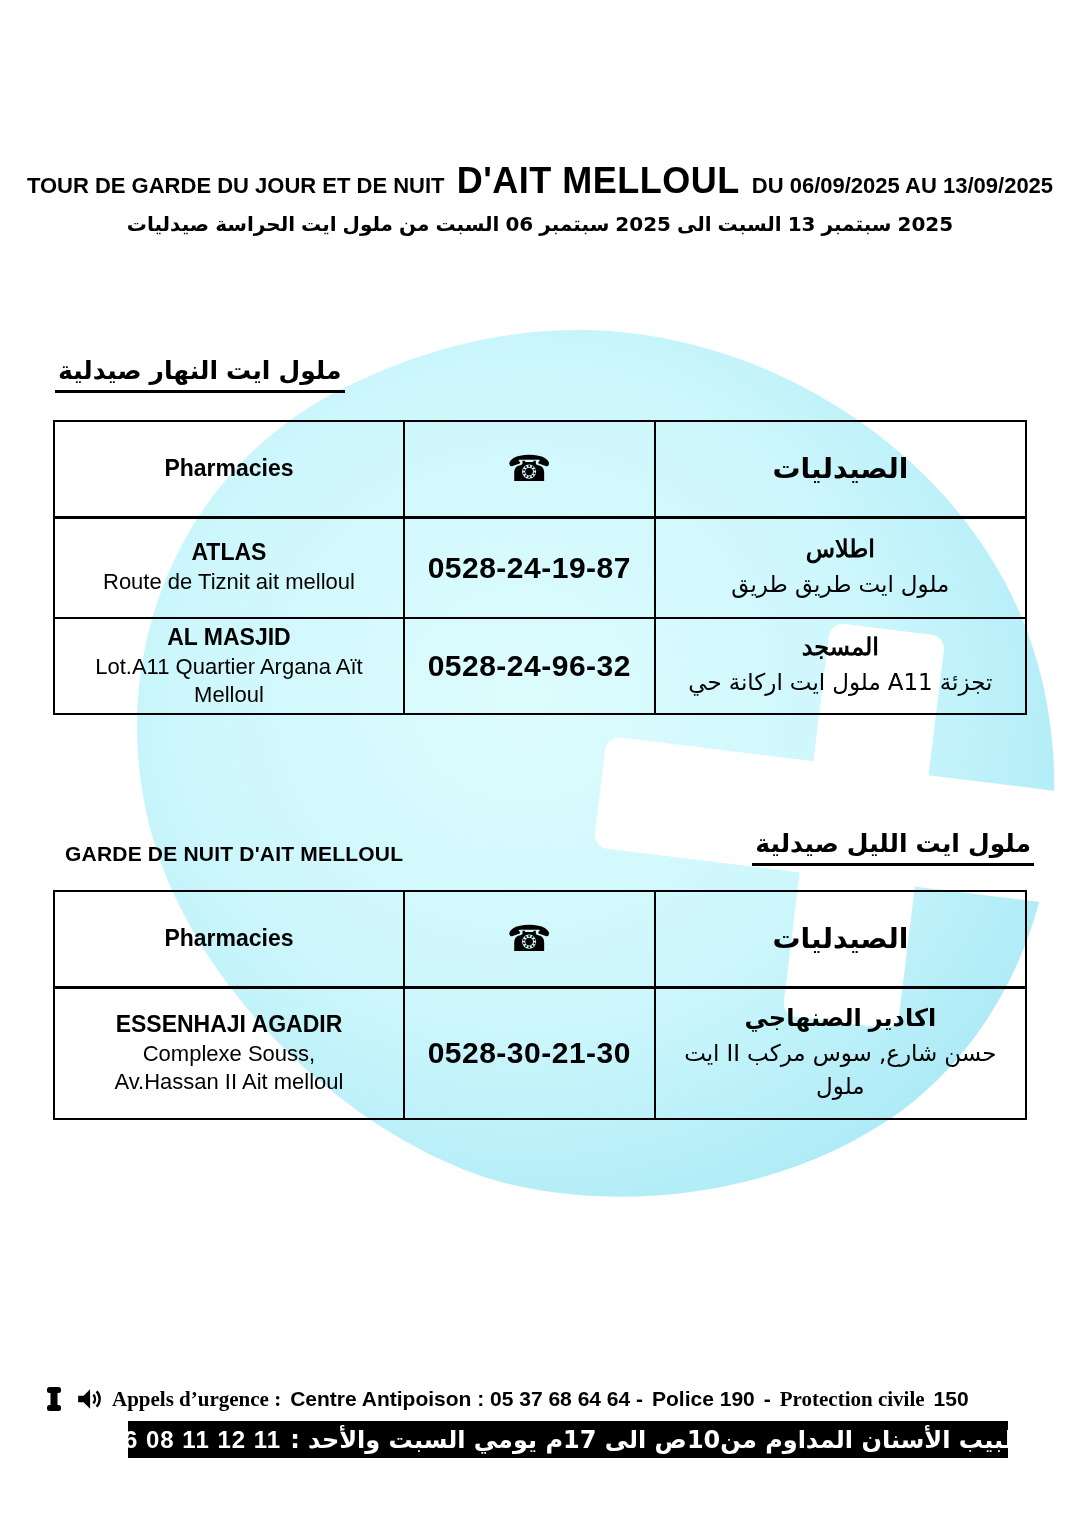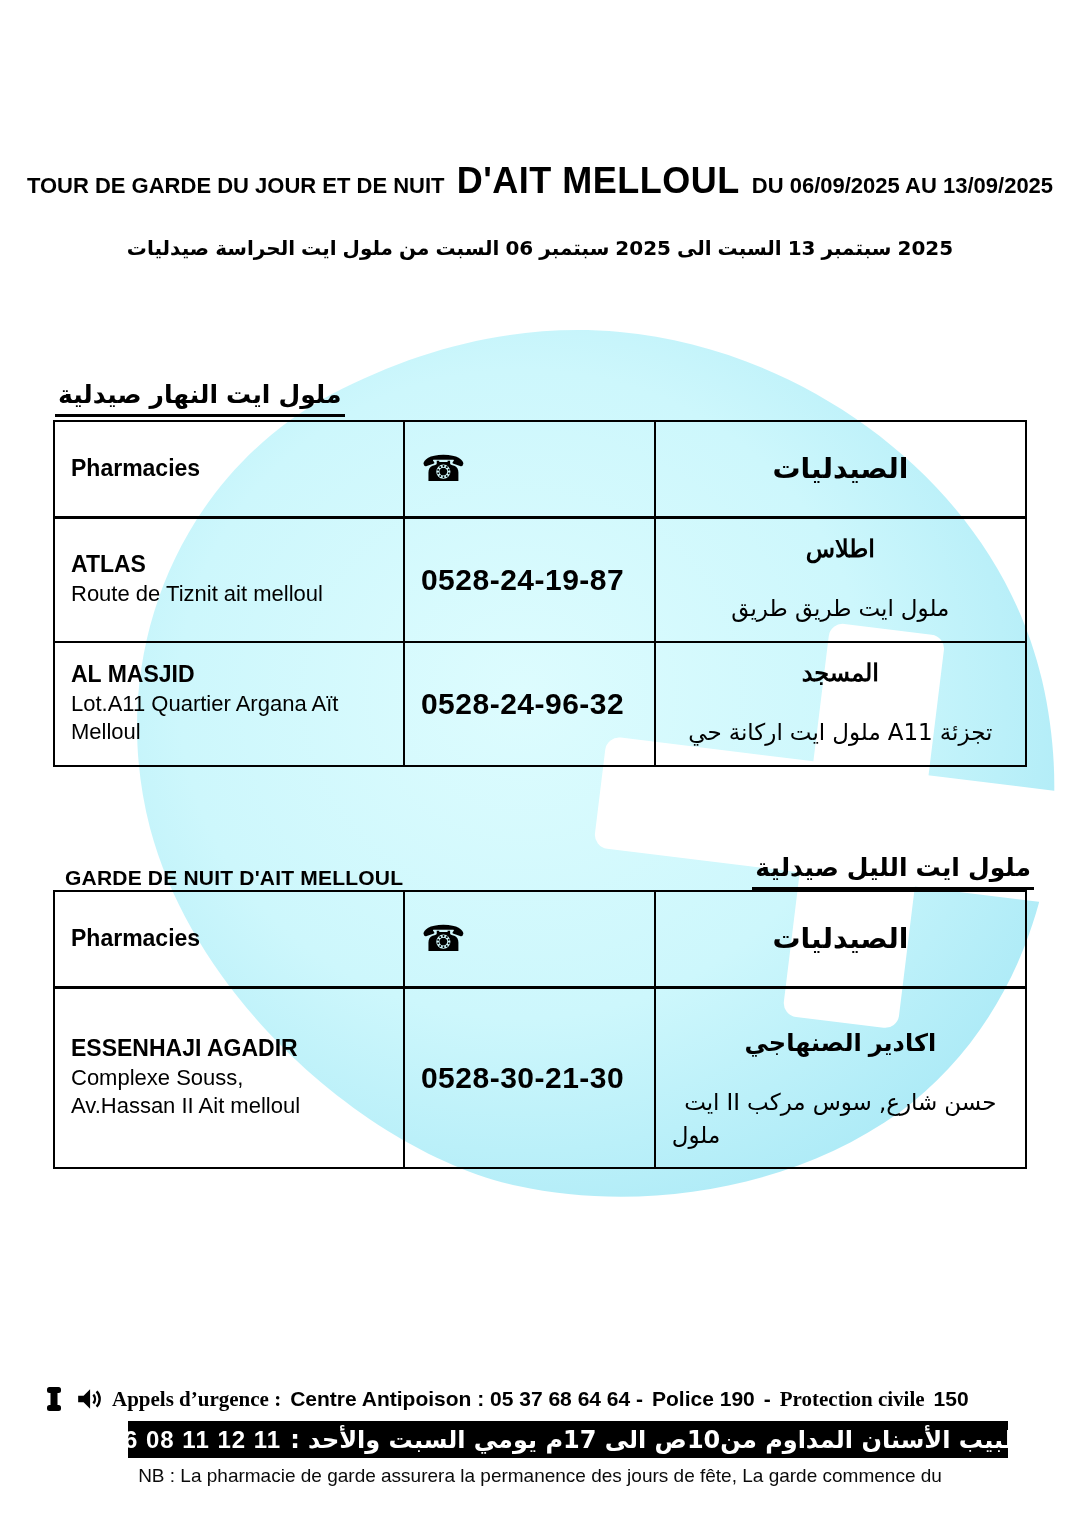--- a/index.html
+++ b/index.html
@@ -10,42 +10,42 @@
   }
   #watermark { position:absolute; left:0; top:0; z-index:0; }
   .layer { position:absolute; z-index:1; }
 
   
   #title { top:160px; left:0; right:0; text-align:center; font-weight:bold; font-size:22px; white-space:nowrap; }
   #title .big { font-size:36px; letter-spacing:0.5px; margin:0 6px; }
 
   
   .toks { display:flex; direction:ltr; gap:7px; align-items:baseline; }
-  .tok  { font-family:"DejaVu Sans", sans-serif; unicode-bidi:isolate; direction:rtl;margin-top:24px; }
+  .tok  { font-family:"DejaVu Sans", sans-serif; unicode-bidi:isolate; direction:rtl; }
   .ar   { font-family:"DejaVu Sans", sans-serif; }
 
   #subtitle { top:212px; left:0; right:0; display:flex; justify-content:center;
               font-weight:bold; font-size:20px; }
   #subtitle .toks { gap:6px; }
 
   
   .section-heading { left:55px; right:46px; display:flex; justify-content:space-between; align-items:flex-end; }
   .section-heading .fr { font-weight:bold; font-size:21px; letter-spacing:0.2px; }
   #day-heading { top:356px; }
   #day-heading .fr { margin-left:35px; }
   #night-heading { top:829px; }
   #night-heading .fr { margin-left:10px; }
   .ar-underline { border-bottom:3px solid #000; padding:0 3px 5px 3px; }
   .ar-underline .toks { gap:8px; font-weight:bold; font-size:25px; }
 
   
   table.garde { position:absolute; left:53px; width:974px; border-collapse:collapse; table-layout:fixed; background:transparent; z-index:1; }
   #day-table   { top:420px; }
   #night-table { top:890px; }
-  table.garde td { border:2px solid #000; text-align:left; vertical-align:middle; padding:16px; }
+  table.garde td { border:2px solid #000; text-align:center; vertical-align:middle; padding:4px; }
   table.garde tr.hdr td { border-bottom-width:3px; }
   .col-fr { width:36%; } .col-tel { width:25.8%; } .col-ar { width:38.2%; }
   .hdr-fr { font-weight:bold; font-size:23px; }
   .hdr-ar .toks, .hdr-ar { font-weight:bold; font-size:28px; justify-content:center; }
   .tel-glyph { font-size:36px; line-height:1; }
   .ph-name { font-weight:bold; font-size:23px; }
   .ph-addr { font-size:22px; line-height:28px; margin:2px auto 0; max-width:330px; }
   .ph-phone { font-weight:bold; font-size:30px; letter-spacing:0.5px; }
   .ar-name { font-weight:bold; font-size:24px; justify-content:center; }
   .ar-addr { font-size:23px; justify-content:center; margin-top:4px; line-height:34px; }
@@ -231,16 +231,15 @@
     <span class="serif">Protection civile</span>
     <span>150</span>
   </div>
 
   <div class="layer" id="banner">
     <span class="ar">طبيب الأسنان المداوم من10ص الى 17م يومي السبت والأحد :</span>
     <span class="num">06 08 11 12 11</span>
   </div>
 
   <div class="layer" id="nb">
-    <div>NB : La pharmacie de garde assurera la permanence des jours de fête, La garde commence du</div>
   </div>
 
 </div>
 
 </body></html>

